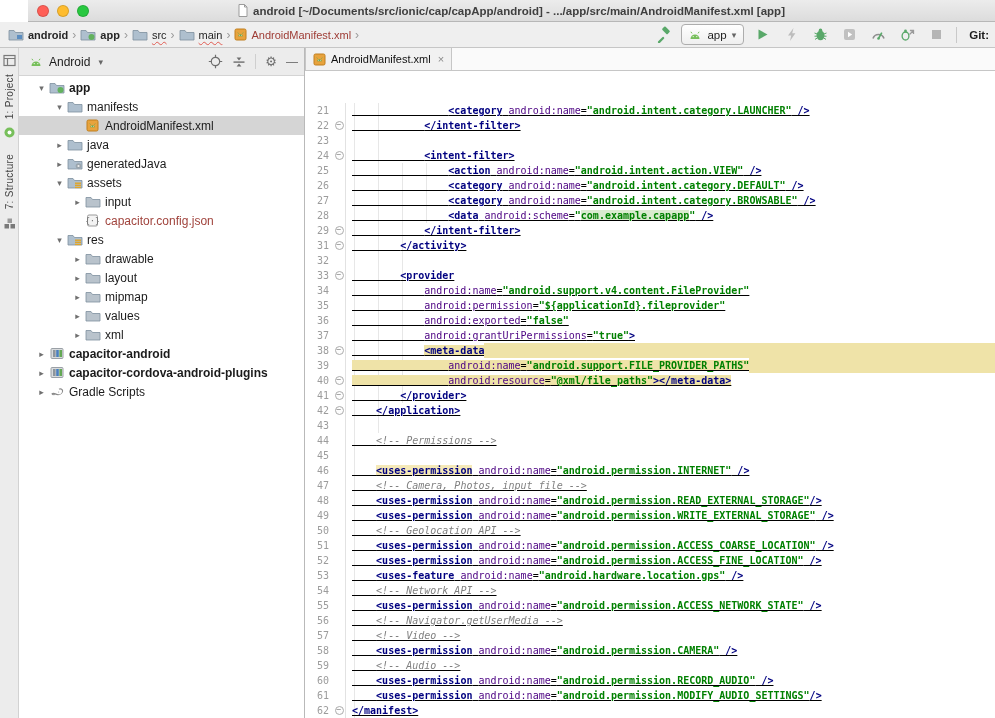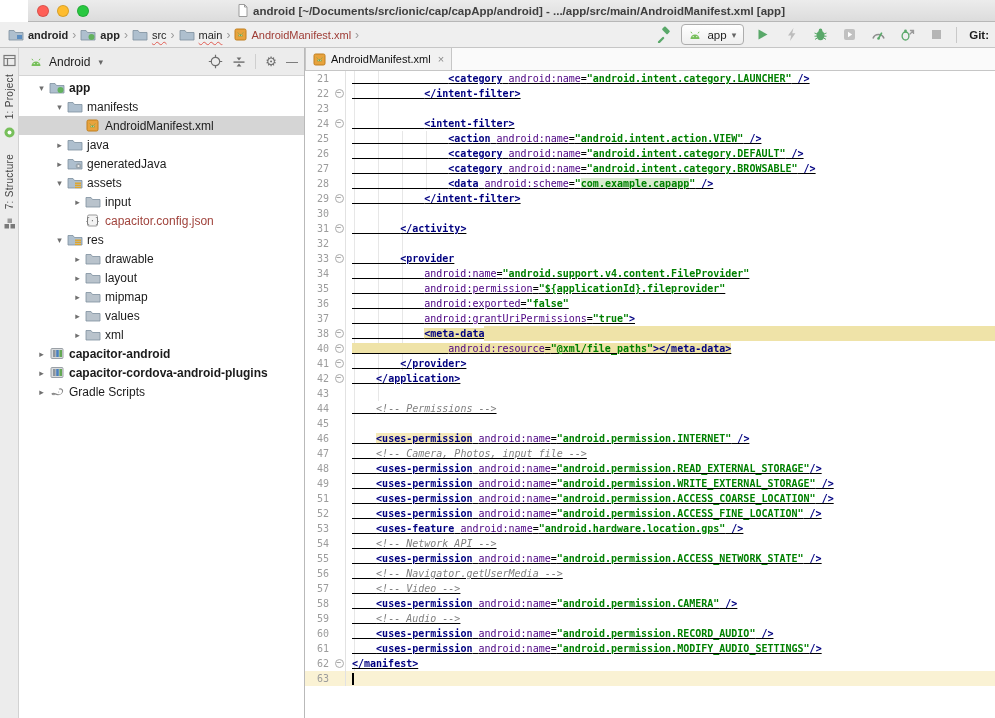--- a/index.html
+++ b/index.html
@@ -56,21 +56,21 @@
   .trow .tlabel { padding-left:4px; white-space:nowrap; }
   .trow.bold .tlabel { font-weight:bold; }
 
   .editor { flex:1; display:flex; flex-direction:column; min-width:0; background:#fff; }
   .tabbar { height:23px; background:#FAFAFA; border-bottom:1px solid #C6C6C6; display:flex; align-items:flex-end; }
   .tab { height:23px; background:#F1F1F1; border:1px solid #C6C6C6; border-bottom:none;
     display:flex; align-items:center; gap:5px; padding:0 7px; font-size:11px; color:#111; }
   .tab-close { color:#8A8A8A; font-size:11px; padding-left:2px; }
 
   .code { flex:1; position:relative; overflow:hidden;
-    font-family:"DejaVu Sans Mono", monospace; font-size:10px; }
+    font-family:"DejaVu Sans Mono", monospace; font-size:10px;margin-top:32px; }
   .guides { position:absolute; top:0; left:0; right:0; bottom:0; pointer-events:none; }
   .guide { position:absolute; width:1px; background:#E7E7E7; }
   .line { height:15px; display:flex; align-items:center; position:relative; }
   .line.caret-line { background:#FAF2D4; }
   .ln { flex:0 0 28px; text-align:right; padding-right:4px; color:#9C9C9C; font-size:10px; }
   .foldc { flex:0 0 13px; border-right:1px solid #E2E2E2; align-self:stretch;
     display:flex; align-items:center; justify-content:center; }
   .foldm { width:9px; height:9px; border:1px solid #ACACAC; border-radius:50%; background:#FDFDFD;
     color:#7F7F7F; font-size:8px; line-height:6px; text-align:center; }
   .content { white-space:pre; padding-left:6px;text-decoration:underline; }
@@ -530,25 +530,20 @@
           <span class="content"><span class="tk-pl">                </span><span class="tk-tag">&lt;data</span><span class="tk-pl"> </span><span class="tk-attr">android:scheme</span><span class="tk-pl">=</span><span class="tk-val">"</span><span class="tk-val hl-green">com.example.capapp</span><span class="tk-val">"</span><span class="tk-tag"> /&gt;</span></span>
         </div>
         <div class="line">
           <span class="ln">29</span>
           <span class="foldc">
             <span class="foldm">−</span>
           </span>
           <span class="content"><span class="tk-pl">            </span><span class="tk-tag">&lt;/intent-filter&gt;</span></span>
         </div>
         <div class="line">
-          <span class="ln">30</span>
-          <span class="foldc"></span>
-          <span class="content"></span>
-        </div>
-        <div class="line">
           <span class="ln">31</span>
           <span class="foldc">
             <span class="foldm">−</span>
           </span>
           <span class="content"><span class="tk-pl">        </span><span class="tk-tag">&lt;/activity&gt;</span></span>
         </div>
         <div class="line">
           <span class="ln">32</span>
           <span class="foldc"></span>
           <span class="content"></span>
@@ -582,20 +577,26 @@
         </div>
         <div class="line">
           <span class="ln">38</span>
           <span class="foldc">
             <span class="foldm">−</span>
           </span>
           <span class="content"><span class="tk-pl">            </span><span class="tk-tag hl-sel">&lt;meta-data</span></span>
           <span class="fill hl-sel"></span>
         </div>
         <div class="line">
+          <span class="ln">39</span>
+          <span class="foldc"></span>
+          <span class="content"><span class="tk-pl hl-sel">                </span><span class="tk-attr hl-sel">android:name</span><span class="tk-pl hl-sel">=</span><span class="tk-val hl-sel">"android.support.FILE_PROVIDER_PATHS"</span></span>
+          <span class="fill hl-sel"></span>
+        </div>
+        <div class="line">
           <span class="ln">40</span>
           <span class="foldc">
             <span class="foldm">−</span>
           </span>
           <span class="content"><span class="tk-pl hl-sel">                </span><span class="tk-attr hl-sel">android:resource</span><span class="tk-pl hl-sel">=</span><span class="tk-val hl-sel">"@xml/file_paths"</span><span class="tk-tag hl-sel">&gt;&lt;/meta-data&gt;</span></span>
         </div>
         <div class="line">
           <span class="ln">41</span>
           <span class="foldc">
             <span class="foldm">−</span>
@@ -636,20 +637,25 @@
         </div>
         <div class="line">
           <span class="ln">48</span>
           <span class="foldc"></span>
           <span class="content"><span class="tk-pl">    </span><span class="tk-tag">&lt;uses-permission</span><span class="tk-pl"> </span><span class="tk-attr">android:name</span><span class="tk-pl">=</span><span class="tk-val">"android.permission.READ_EXTERNAL_STORAGE"</span><span class="tk-tag">/&gt;</span></span>
         </div>
         <div class="line">
           <span class="ln">49</span>
           <span class="foldc"></span>
           <span class="content"><span class="tk-pl">    </span><span class="tk-tag">&lt;uses-permission</span><span class="tk-pl"> </span><span class="tk-attr">android:name</span><span class="tk-pl">=</span><span class="tk-val">"android.permission.WRITE_EXTERNAL_STORAGE"</span><span class="tk-tag"> /&gt;</span></span>
+        </div>
+        <div class="line">
+          <span class="ln">50</span>
+          <span class="foldc"></span>
+          <span class="content"><span class="tk-pl">    </span><span class="tk-com">&lt;!-- Geolocation API --&gt;</span></span>
         </div>
         <div class="line">
           <span class="ln">51</span>
           <span class="foldc"></span>
           <span class="content"><span class="tk-pl">    </span><span class="tk-tag">&lt;uses-permission</span><span class="tk-pl"> </span><span class="tk-attr">android:name</span><span class="tk-pl">=</span><span class="tk-val">"android.permission.ACCESS_COARSE_LOCATION"</span><span class="tk-tag"> /&gt;</span></span>
         </div>
         <div class="line">
           <span class="ln">52</span>
           <span class="foldc"></span>
           <span class="content"><span class="tk-pl">    </span><span class="tk-tag">&lt;uses-permission</span><span class="tk-pl"> </span><span class="tk-attr">android:name</span><span class="tk-pl">=</span><span class="tk-val">"android.permission.ACCESS_FINE_LOCATION"</span><span class="tk-tag"> /&gt;</span></span>

